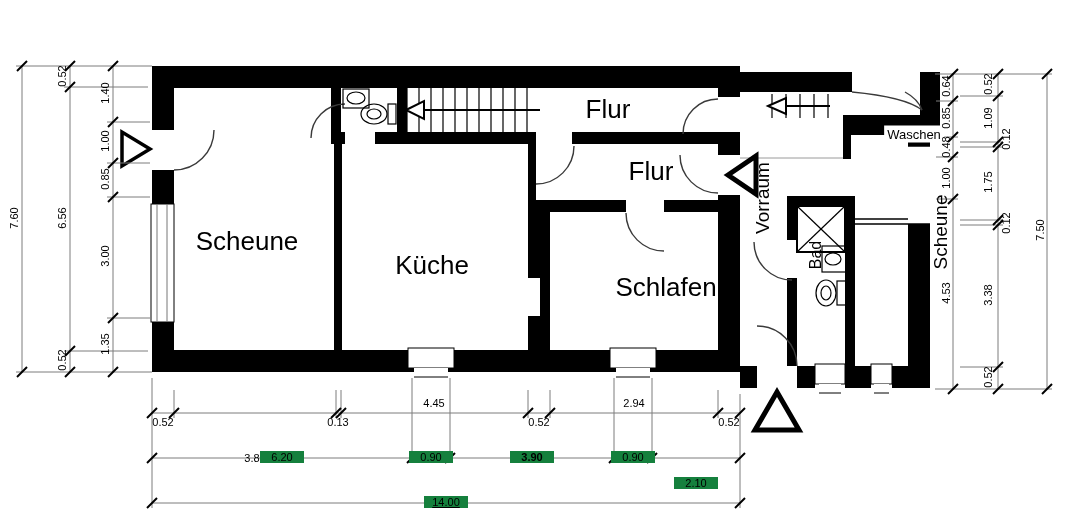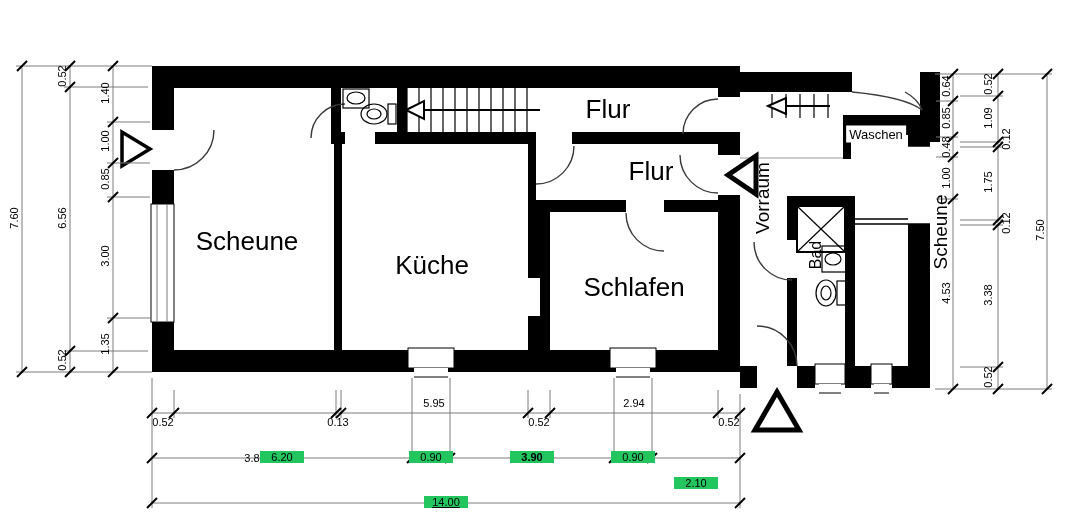--- a/index.html
+++ b/index.html
@@ -5,21 +5,21 @@
   html,body{margin:0;padding:0;background:#fff;}
   .stage{position:relative;width:1068px;height:520px;background:#ffffff;
          font-family:"Liberation Sans",sans-serif;overflow:hidden;}
   svg{position:absolute;left:0;top:0;}
   .lbl{position:absolute;color:#000;white-space:nowrap;}
   .room{font-size:26px;transform:translate(-50%,-50%);}
   .room-sm{font-size:13px;transform:translate(-50%,-50%);}
   .room-rot{font-size:19px;transform:translate(-50%,-50%) rotate(-90deg);}
   .dim{font-size:11px;width:44px;text-align:center;margin-left:-22px;margin-top:-7px;}
   .dim-rot{transform:rotate(-90deg);}
-  .dim-bg{background:#22c55e;}
+  .dim-bg{background:#15803d;}
 </style>
 </head>
 <body>
 
 <div class="stage">
 
 <svg width="1068" height="520" viewBox="0 0 1068 520">
 
   <g fill="#000000">
 
@@ -280,42 +280,42 @@
     <line x1="993" y1="372" x2="1003" y2="362"></line>
         <line x1="993" y1="394" x2="1003" y2="384"></line>
 
     <line x1="1042" y1="79" x2="1052" y2="69"></line>
         <line x1="1042" y1="394" x2="1052" y2="384"></line>
   </g>
 </svg>
 
   <span class="lbl room" style="left:247px;top:241px;">Scheune</span>
   <span class="lbl room" style="left:432px;top:265px;">Küche</span>
-  <span class="lbl room" style="left:634px;top:287px;text-align:center;">Schlafen</span>
+  <span class="lbl room" style="left:666px;top:287px;text-align:center;">Schlafen</span>
   <span class="lbl room" style="left:608px;top:109px;">Flur</span>
   <span class="lbl room" style="left:651px;top:171px;">Flur</span>
   <span class="lbl room-rot" style="left:763px;top:198px;">Vorraum</span>
   <span class="lbl room-rot" style="left:816px;top:255px;font-size:16px;">Bad</span>
-  <span class="lbl room-sm" style="left:876px;top:134px;background:#fff;padding:1px 3px;">Waschen</span>
+  <span class="lbl room-sm" style="left:914px;top:134px;background:#fff;padding:1px 3px;">Waschen</span>
   <span class="lbl room-rot" style="left:941px;top:232px;">Scheune</span>
 
   <span class="lbl dim dim-rot" style="left:14px;top:219px;">7.60</span>
   <span class="lbl dim dim-rot" style="left:62px;top:77px;">0.52</span>
   <span class="lbl dim dim-rot" style="left:62px;top:219px;">6.56</span>
   <span class="lbl dim dim-rot" style="left:62px;top:361px;">0.52</span>
   <span class="lbl dim dim-rot" style="left:105px;top:94px;">1.40</span>
   <span class="lbl dim dim-rot" style="left:105px;top:142px;">1.00</span>
   <span class="lbl dim dim-rot" style="left:105px;top:180px;">0.85</span>
   <span class="lbl dim dim-rot" style="left:105px;top:257px;">3.00</span>
   <span class="lbl dim dim-rot" style="left:105px;top:345px;">1.35</span>
 
   <span class="lbl dim" style="left:163px;top:423px;">0.52</span>
   <span class="lbl dim" style="left:255px;top:404px;margin-top:48px;">3.85</span>
   <span class="lbl dim" style="left:338px;top:423px;">0.13</span>
-  <span class="lbl dim" style="left:434px;top:404px;">5.95</span>
+  <span class="lbl dim" style="left:434px;top:404px;">4.45</span>
   <span class="lbl dim" style="left:539px;top:423px;">0.52</span>
   <span class="lbl dim" style="left:634px;top:404px;">2.94</span>
   <span class="lbl dim" style="left:729px;top:423px;">0.52</span>
   <span class="lbl dim dim-bg" style="left:282px;top:458px;">6.20</span>
   <span class="lbl dim dim-bg" style="left:431px;top:458px;">0.90</span>
   <span class="lbl dim dim-bg" style="left:532px;top:458px;font-weight:bold;">3.90</span>
   <span class="lbl dim dim-bg" style="left:633px;top:458px;">0.90</span>
   <span class="lbl dim dim-bg" style="left:696px;top:484px;">2.10</span>
   <span class="lbl dim dim-bg" style="left:446px;top:503px;text-decoration:underline;">14.00</span>
 

